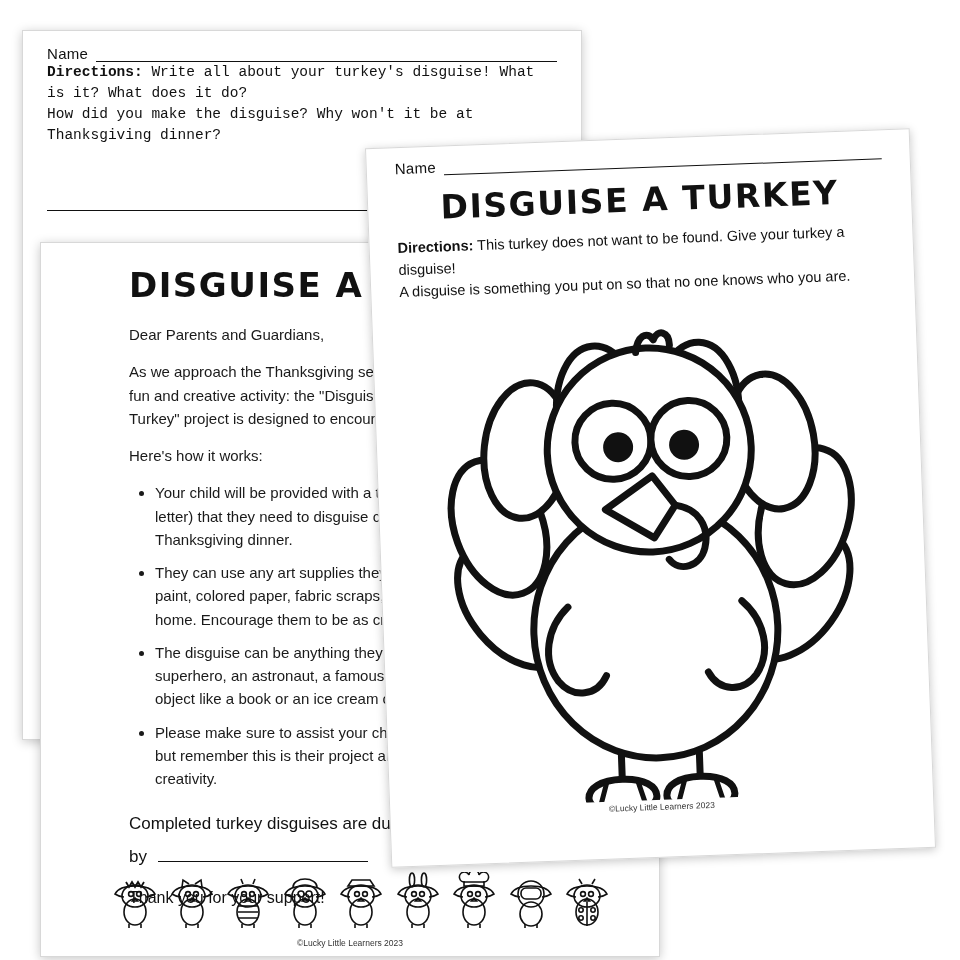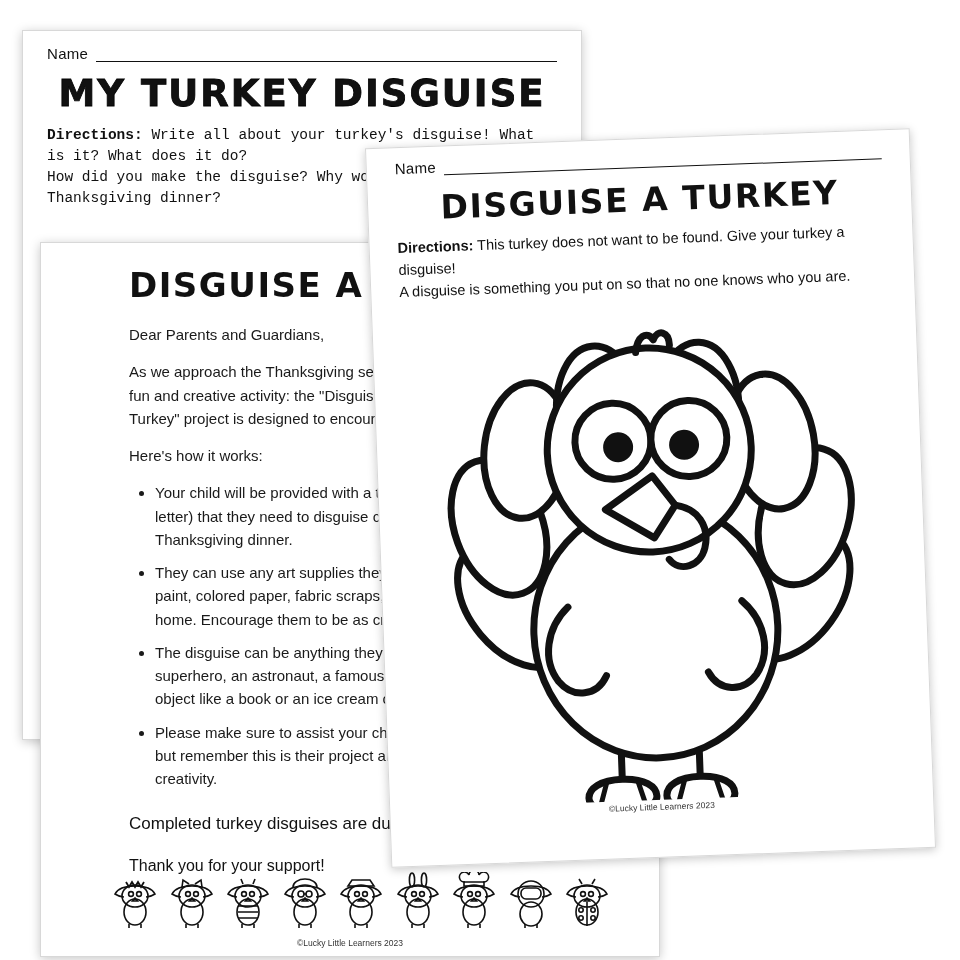--- a/index.html
+++ b/index.html
@@ -186,21 +186,20 @@
 <body>
 
 <div class="stage">
 
   <div class="sheet" id="sheet-writing">
     <div class="name-row">
       <span class="lbl">Name</span>
       <span class="rule"></span>
     </div>
 
-    <div class="title-1">MY TURKEY DISGUISE</div>
 
     <div class="directions">
       <span class="bold">Directions:</span>
       <span>Write all about your turkey's disguise! What is it? What does it do?</span><br>
       <span>How did you make the disguise? Why won't it be at Thanksgiving dinner?</span>
     </div>
 
     <div class="line-stack">
       <div class="wline"></div>
       <div class="wline"></div>
@@ -228,20 +227,24 @@
       <ul>
         <li>Your child will be provided with a turkey template (included with this letter) that they need to disguise creatively to help the turkey hide from Thanksgiving dinner.</li>
         <li>They can use any art supplies they have available such as crayons, paint, colored paper, fabric scraps, or any other materials found at home. Encourage them to be as creative as possible!</li>
         <li>The disguise can be anything they imagine - a pirate, a ballerina, a superhero, an astronaut, a famous character, an animal, or even an object like a book or an ice cream cone.</li>
         <li>Please make sure to assist your child with cutting or gluing if necessary, but remember this is their project and they should express their creativity.</li>
       </ul>
     </div>
 
     <div class="completed">
       <div>Completed turkey disguises are due on ____________</div>
+      <div>
+        <span>by</span>
+        <span class="byline-rule"></span>
+      </div>
     </div>
 
     <div class="thanks">Thank you for your support!</div>
 
     <div class="turkey-strip">
       <svg class="mini-turkey" viewBox="0 0 48 58">
         <g fill="none" stroke="#111" stroke-width="1.6">
           <path d="M24 14c-9 0-17 2-20 8 3 2 6 3 9 3M24 14c9 0 17 2 20 8-3 2-6 3-9 3"></path>
           <ellipse cx="24" cy="24" rx="13" ry="11"></ellipse>
           <ellipse cx="24" cy="40" rx="11" ry="13"></ellipse>

